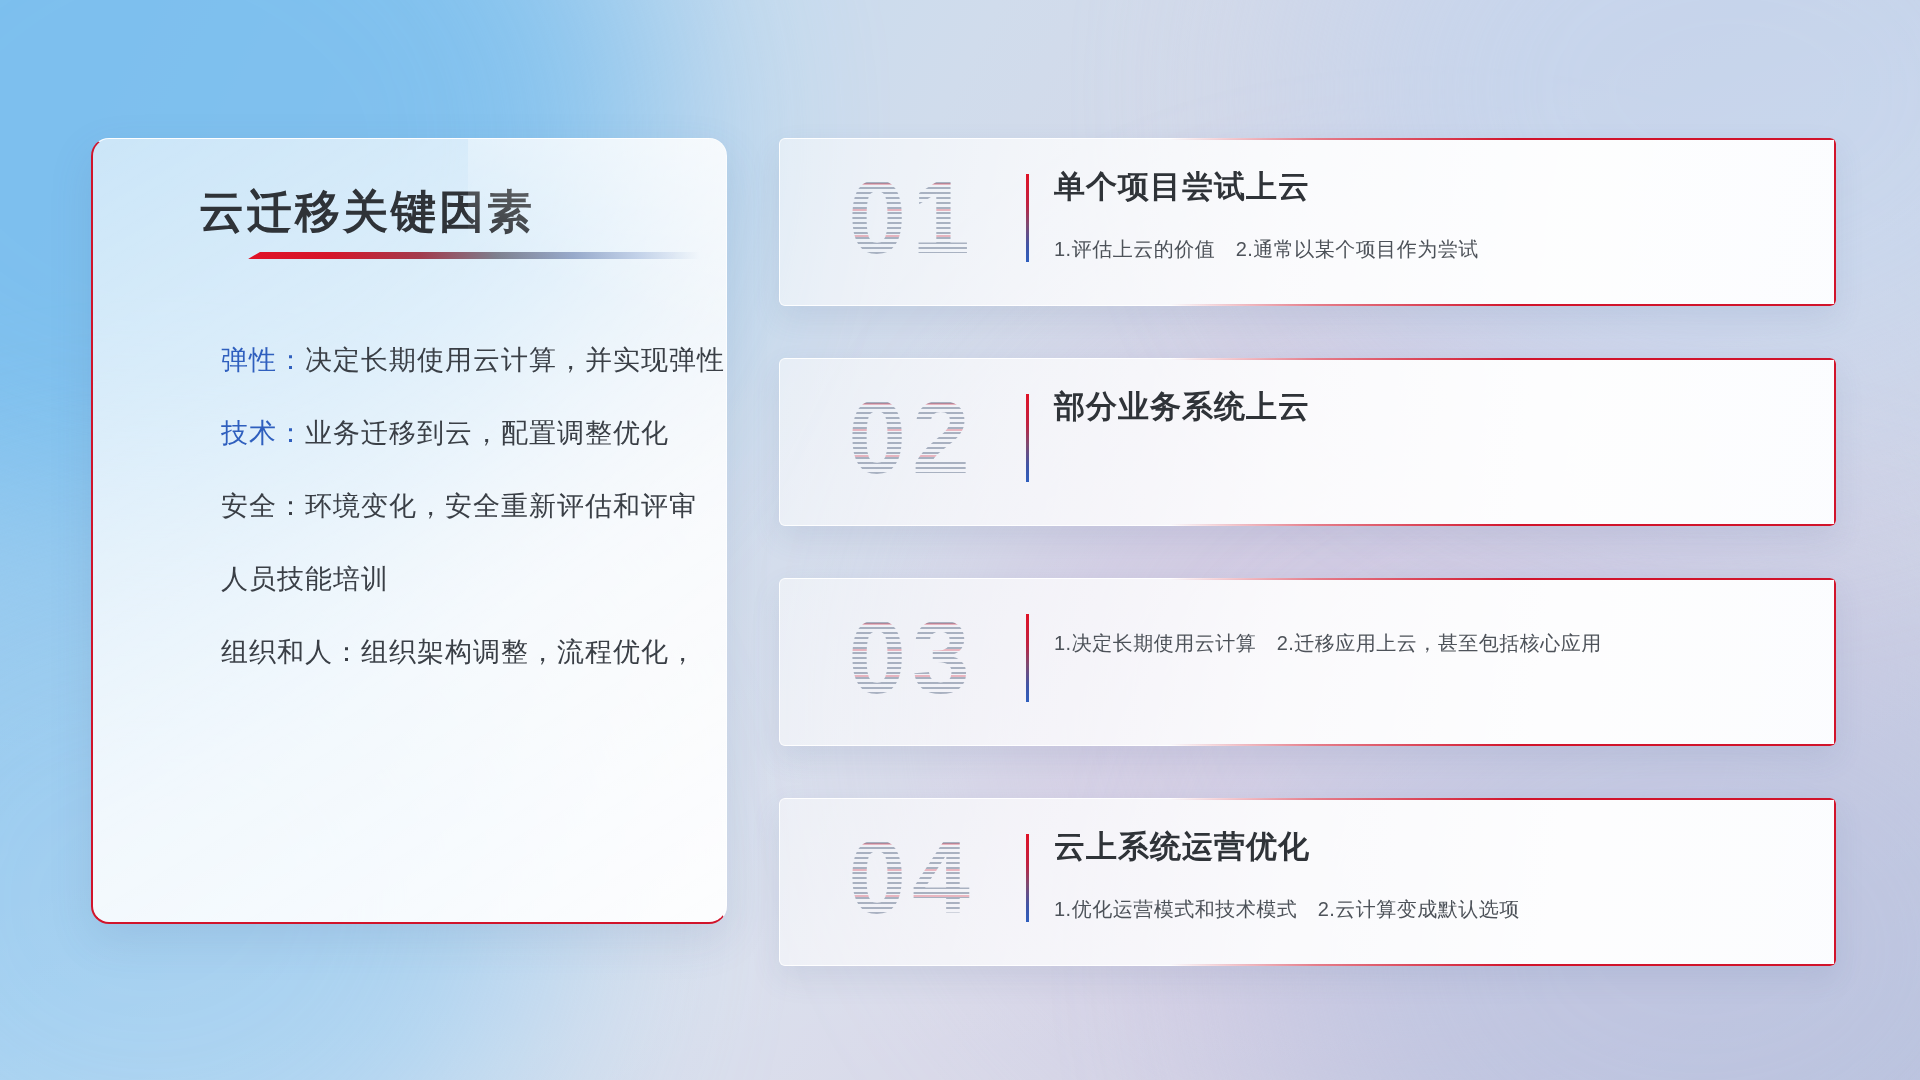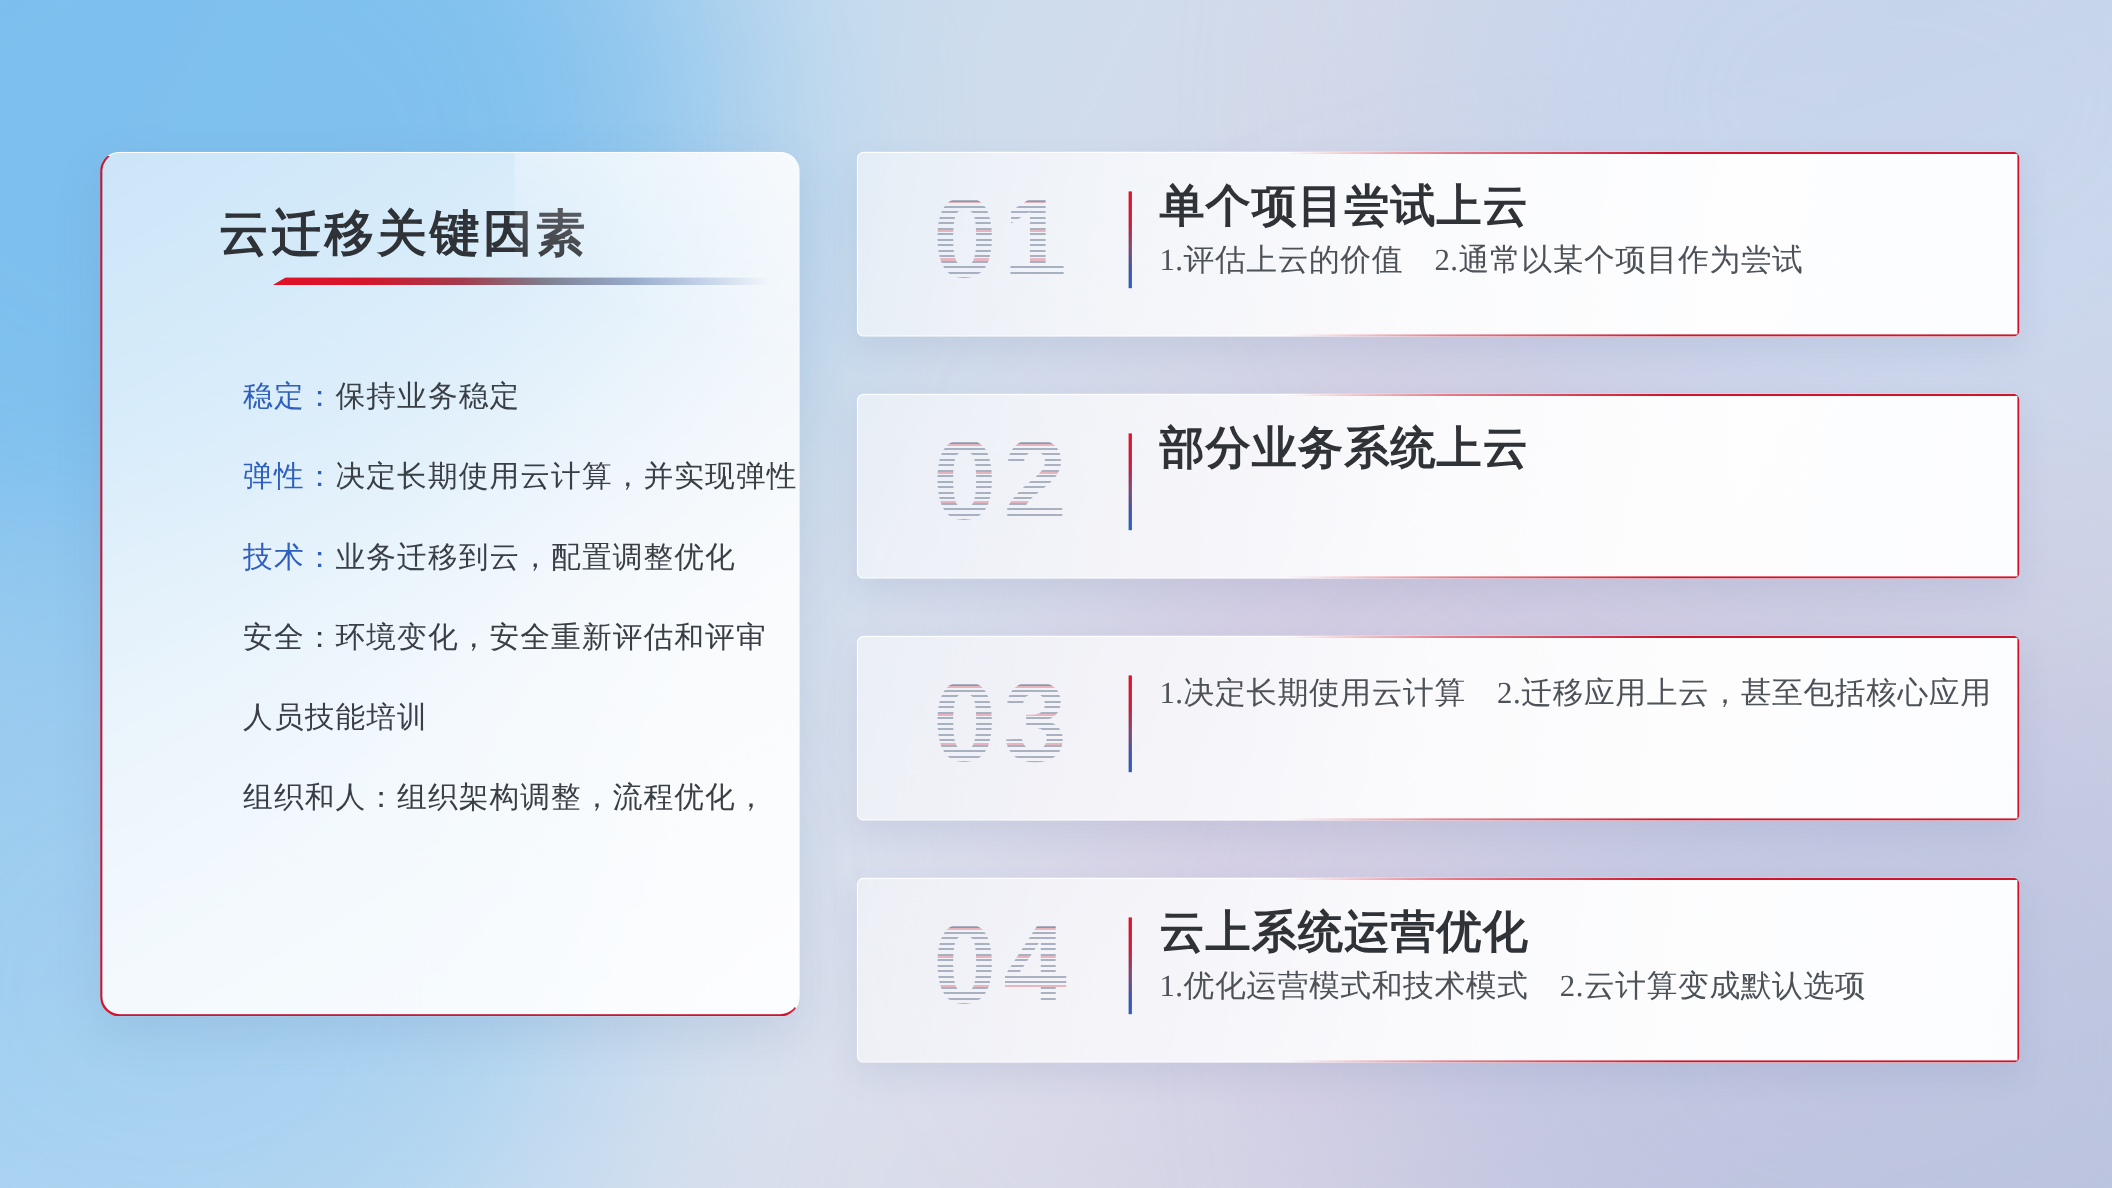--- a/index.html
+++ b/index.html
@@ -261,35 +261,34 @@
     background: linear-gradient(180deg, #e01227 0%, #c1203f 34%, #7d4a72 58%, #3f55a8 82%, #2f5fbe 100%);
   }
 
   .step-text {
     position: absolute;
     left: 275px;
     top: 26px;
     right: 30px;
   }
   .step-title {
-    font-size: 41px;
+    font-size: 31px;
     font-weight: 700;
     color: #2f3338;
     letter-spacing: 1px;
     line-height: 46px;
     white-space: nowrap;
   }
   .step-sub {
-    margin-top: 12px;
-    font-size: 28px;
+    margin-top: 24px;
+    font-size: 20px;
     color: #4d5259;
     letter-spacing: .5px;
     line-height: 30px;
     white-space: nowrap;
-    font-family: Liberation Serif, serif;
   }
 </style>
 </head>
 <body>
 
 <div id="stage">
 
   <div class="bg-blob blob-tl"></div>
   <div class="bg-blob blob-bl"></div>
   <div class="bg-blob blob-mid"></div>
@@ -298,23 +297,20 @@
   <div class="bg-wash"></div>
 
   <section id="left-card">
 
     <h1 class="panel-title">云迁移关键因素</h1>
 
     <div class="panel-rule"></div>
 
     <div class="panel-list">
 
-      <p class="panel-line accent">
-        <span class="lbl">稳定：</span><span>保持业务稳定</span>
-      </p>
 
       <p class="panel-line accent">
         <span class="lbl">弹性：</span><span>决定长期使用云计算，并实现弹性</span>
       </p>
 
       <p class="panel-line accent">
         <span class="lbl">技术：</span><span>业务迁移到云，配置调整优化</span>
       </p>
 
       <p class="panel-line">

